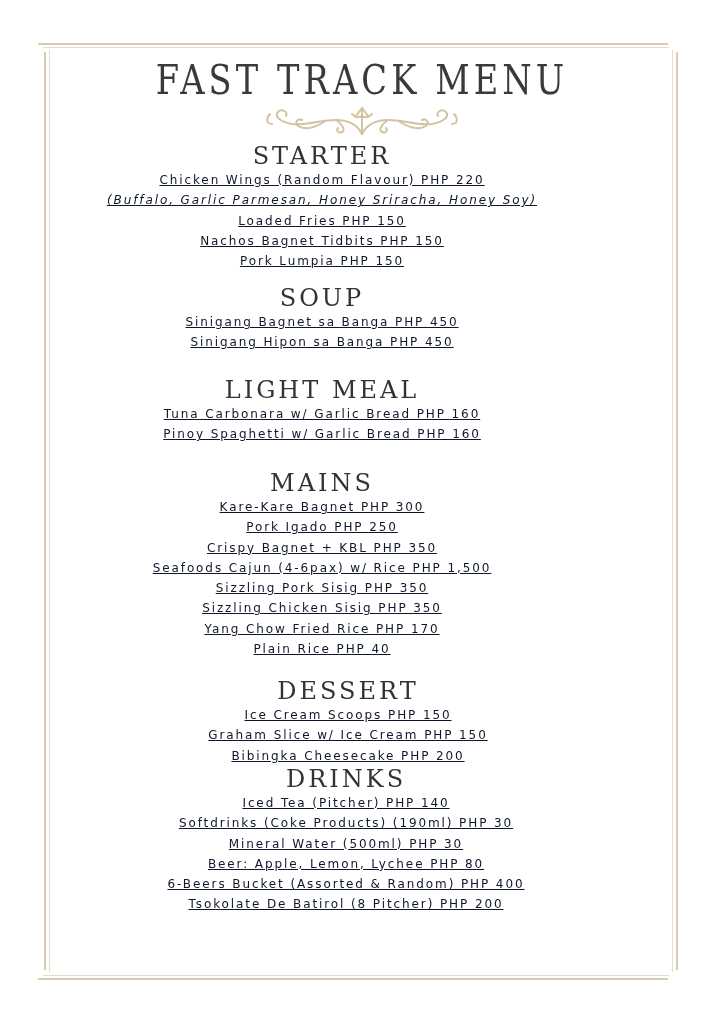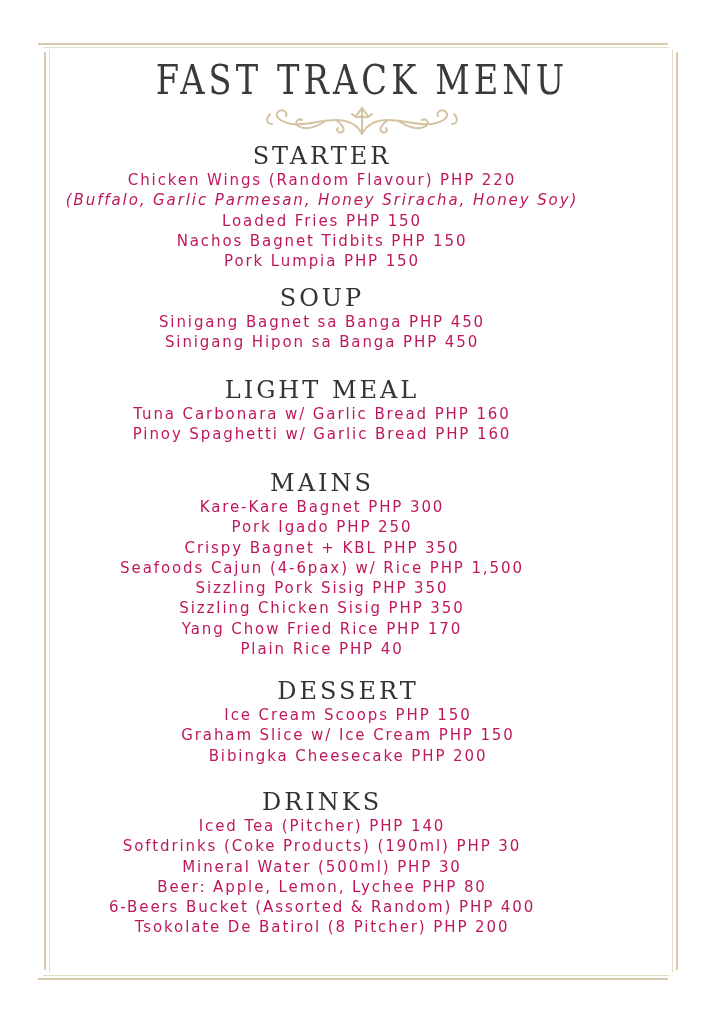--- a/index.html
+++ b/index.html
@@ -34,22 +34,22 @@
       font-family:"DejaVu Serif", serif; font-weight:300; font-size:41px;
       letter-spacing:5px; color:#3a3a3a; transform:scaleX(0.82); transform-origin:center;
     }
     .ornament { position:absolute; left:262px; top:104px; width:200px; height:34px; }
     .section { position:absolute; left:0; width:644px; text-align:center; }
     .section h2 {
       margin:0; font-family:"DejaVu Serif", serif; font-weight:normal;
       font-size:24px; letter-spacing:3px; color:#333333; line-height:28px;
     }
     .item {
-      font-family:"DejaVu Sans", sans-serif; font-size:15px; letter-spacing:1.9px;
-      color:#be185d; line-height:20.3px; white-space:nowrap;
+      font-family:"DejaVu Sans", sans-serif; font-size:12px; letter-spacing:1.9px;
+      color:#0f172a; line-height:20.3px; white-space:nowrap;text-decoration:underline;
     }
     .item.note { font-style:italic; }
   </style>
 </head>
 <body>
 
 <div class="frame-h"></div>
 <div class="frame-inner-h"></div>
 <div class="frame-v"></div>
 <div class="frame-inner-v"></div>
@@ -100,21 +100,21 @@
   <div class="item">Plain Rice PHP 40</div>
 </div>
 
 <div class="section" style="top:677px;margin-left:26px;">
   <h2>DESSERT</h2>
   <div class="item">Ice Cream Scoops PHP 150</div>
   <div class="item">Graham Slice w/ Ice Cream  PHP 150</div>
   <div class="item">Bibingka Cheesecake PHP 200</div>
 </div>
 
-<div class="section" style="top:788px;">
+<div class="section" style="top:765px;margin-left:24px;">
   <h2>DRINKS</h2>
   <div class="item">Iced Tea (Pitcher) PHP 140</div>
   <div class="item">Softdrinks (Coke Products) (190ml) PHP 30</div>
   <div class="item">Mineral Water (500ml) PHP 30</div>
   <div class="item">Beer: Apple, Lemon, Lychee PHP 80</div>
   <div class="item">6-Beers Bucket (Assorted &amp; Random) PHP 400</div>
   <div class="item">Tsokolate De Batirol (8 Pitcher) PHP 200</div>
 </div>
 
 </body></html>

